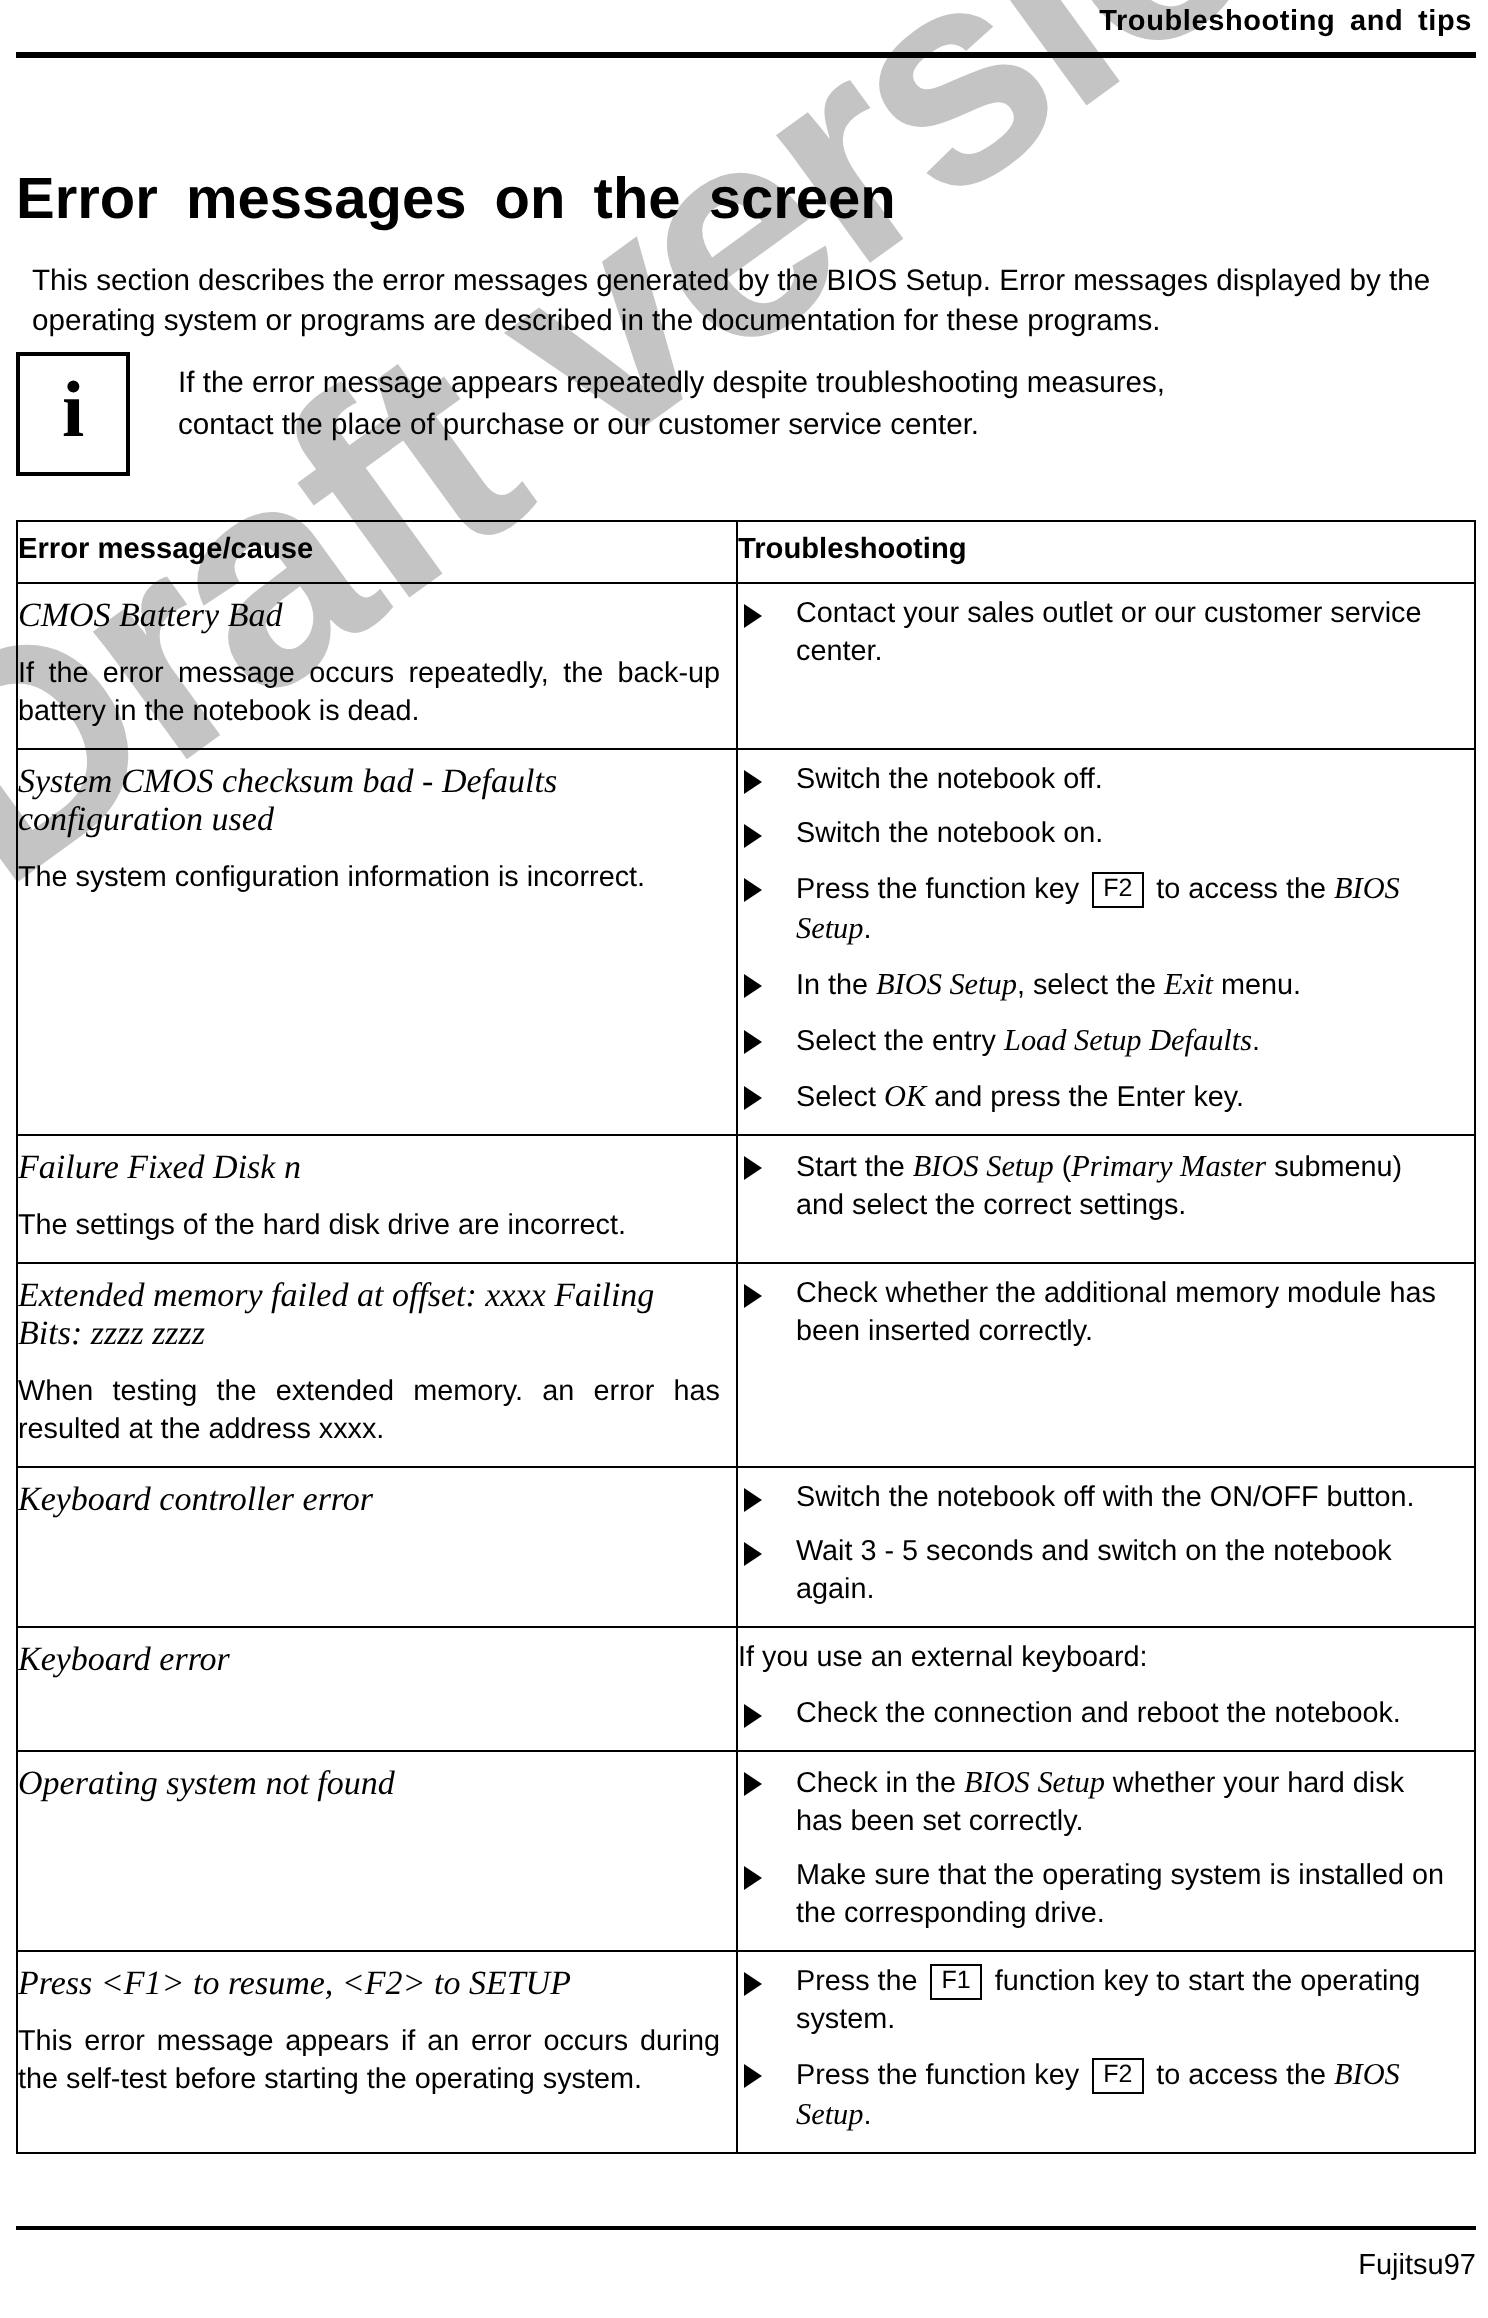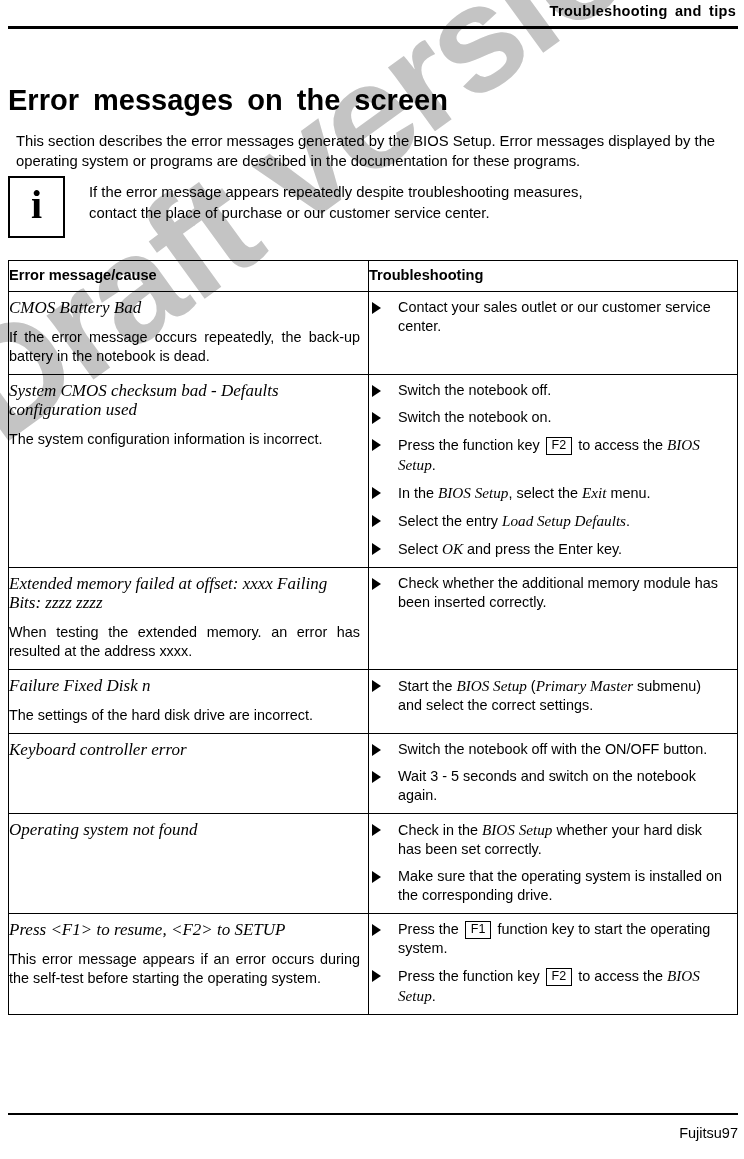--- a/index.html
+++ b/index.html
@@ -293,48 +293,59 @@
               <li><span class="tri"></span>Switch the notebook on.</li>
               <li><span class="tri"></span>Press the function key <span class="key">F2</span> to access the <span class="it">BIOS Setup</span>.</li>
               <li><span class="tri"></span>In the <span class="it">BIOS Setup</span>, select the <span class="it">Exit</span> menu.</li>
               <li><span class="tri"></span>Select the entry <span class="it">Load Setup Defaults</span>.</li>
               <li><span class="tri"></span>Select <span class="it">OK</span> and press the Enter key.</li>
             </ul>
           </td>
         </tr>
         <tr>
           <td class="cause">
+            <div class="msg">Failure Fixed Disk n</div>
+            <div class="desc j">The settings of the hard disk drive are incorrect.</div>
+          </td>
+          <td class="fix">
+            <ul class="steps">
+              <li><span class="tri"></span>Start the <span class="it">BIOS Setup</span> (<span class="it">Primary Master</span> submenu) and select the correct settings.</li>
+            </ul>
+          </td>
+        </tr>
+        <tr>
+          <td class="cause">
             <div class="msg">Extended memory failed at offset: xxxx Failing Bits: zzzz zzzz</div>
             <div class="desc j">When testing the extended memory. an error has resulted at the address xxxx.</div>
           </td>
           <td class="fix">
             <ul class="steps">
               <li><span class="tri"></span>Check whether the additional memory module has been inserted correctly.</li>
             </ul>
           </td>
         </tr>
         <tr>
           <td class="cause">
-            <div class="msg">Failure Fixed Disk n</div>
-            <div class="desc j">The settings of the hard disk drive are incorrect.</div>
-          </td>
-          <td class="fix">
-            <ul class="steps">
-              <li><span class="tri"></span>Start the <span class="it">BIOS Setup</span> (<span class="it">Primary Master</span> submenu) and select the correct settings.</li>
-            </ul>
-          </td>
-        </tr>
-        <tr>
-          <td class="cause">
             <div class="msg">Keyboard controller error</div>
           </td>
           <td class="fix">
             <ul class="steps">
               <li><span class="tri"></span>Switch the notebook off with the ON/OFF button.</li>
               <li><span class="tri"></span>Wait 3 - 5 seconds and switch on the notebook again.</li>
+            </ul>
+          </td>
+        </tr>
+        <tr>
+          <td class="cause">
+            <div class="msg">Keyboard error</div>
+          </td>
+          <td class="fix">
+            <div class="lead">If you use an external keyboard:</div>
+            <ul class="steps">
+              <li><span class="tri"></span>Check the connection and reboot the notebook.</li>
             </ul>
           </td>
         </tr>
         <tr>
           <td class="cause">
             <div class="msg">Operating system not found</div>
           </td>
           <td class="fix">
             <ul class="steps">
               <li><span class="tri"></span>Check in the <span class="it">BIOS Setup</span> whether your hard disk has been set correctly.</li>

